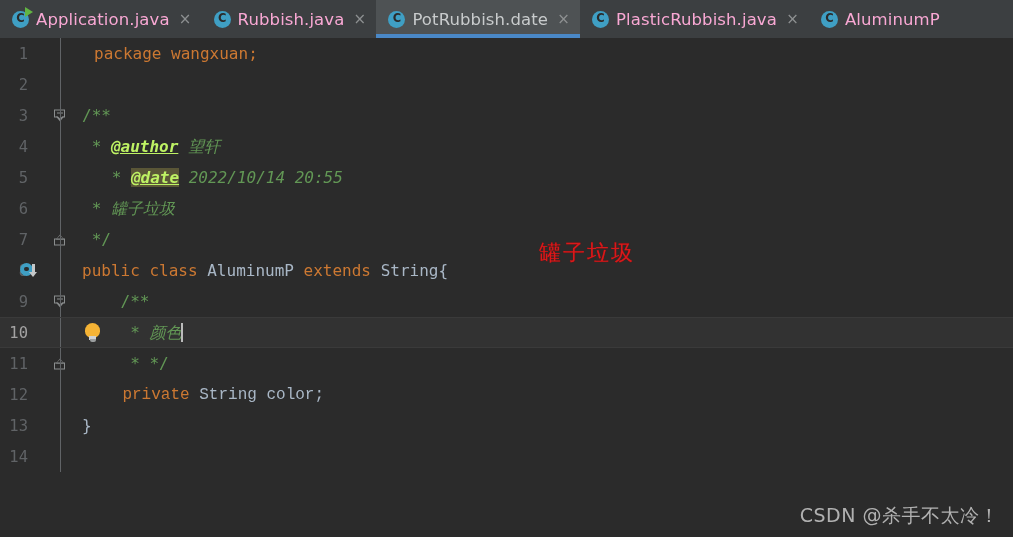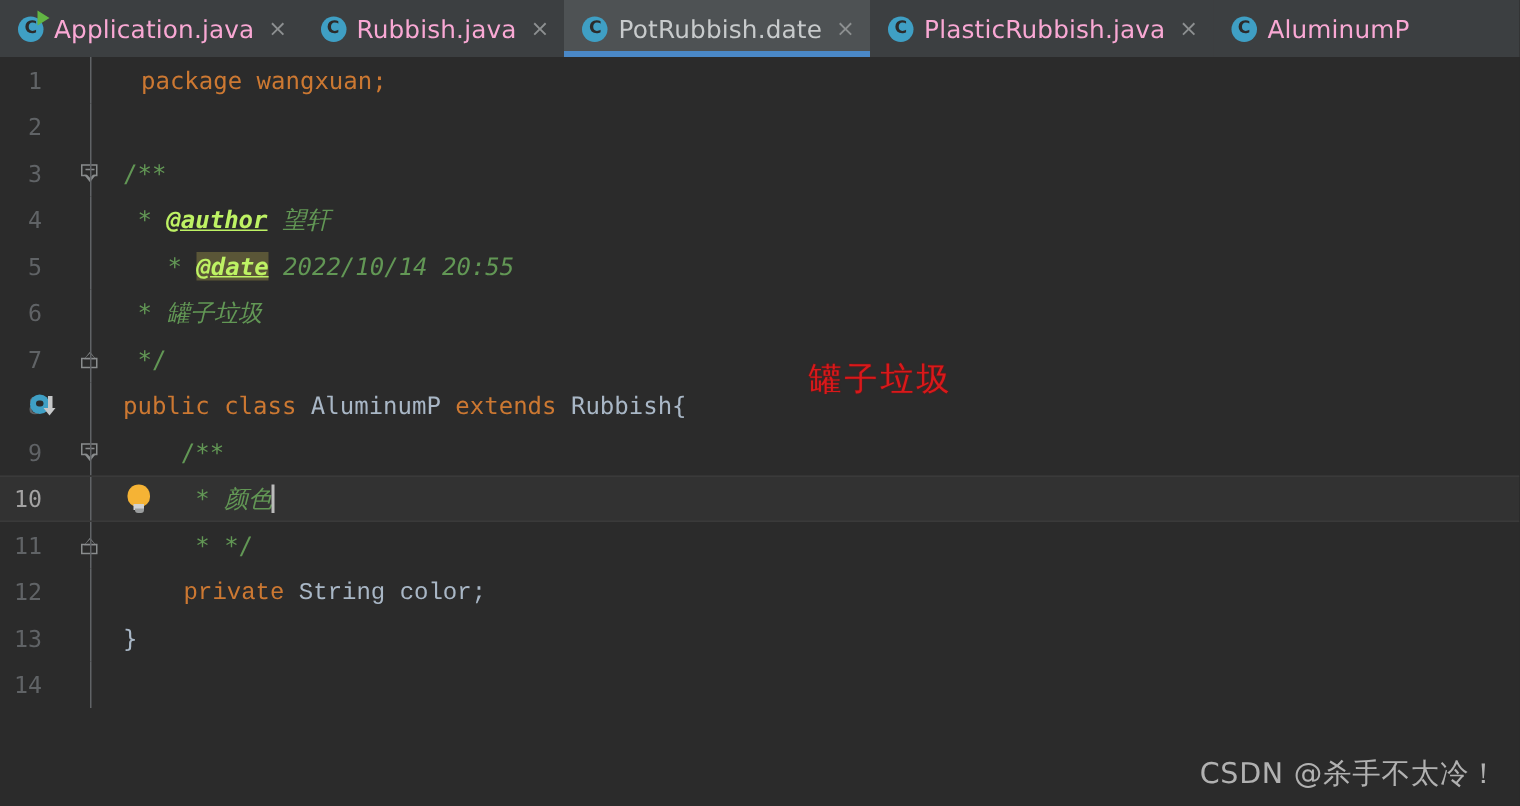--- a/index.html
+++ b/index.html
@@ -473,21 +473,21 @@
       <div class="row">
         <div class="gutter">
           <span class="lnum">8</span>
           <span class="ovr">
               <span class="disc"></span>
               <span class="arrow"></span>
               <span class="arrowhead"></span>
             </span>
           <span class="gutter-line"></span>
         </div>
-        <div class="code" style="padding-left: 20px;"><span class="kw">public class </span><span class="plain">AluminumP </span><span class="kw">extends </span><span class="plain">Rubbish{</span></div>
+        <div class="code" style="padding-left: 20px;"><span class="kw">public class </span><span class="plain">AluminumP </span><span class="kw">extends </span><span class="plain">String{</span></div>
       </div>
 
       <div class="row">
         <div class="gutter">
           <span class="lnum">9</span>
           <span class="fold open">
               <span class="body"></span>
               <span class="minus"></span>
               <span class="tip"></span>
               <span class="tipin"></span>

